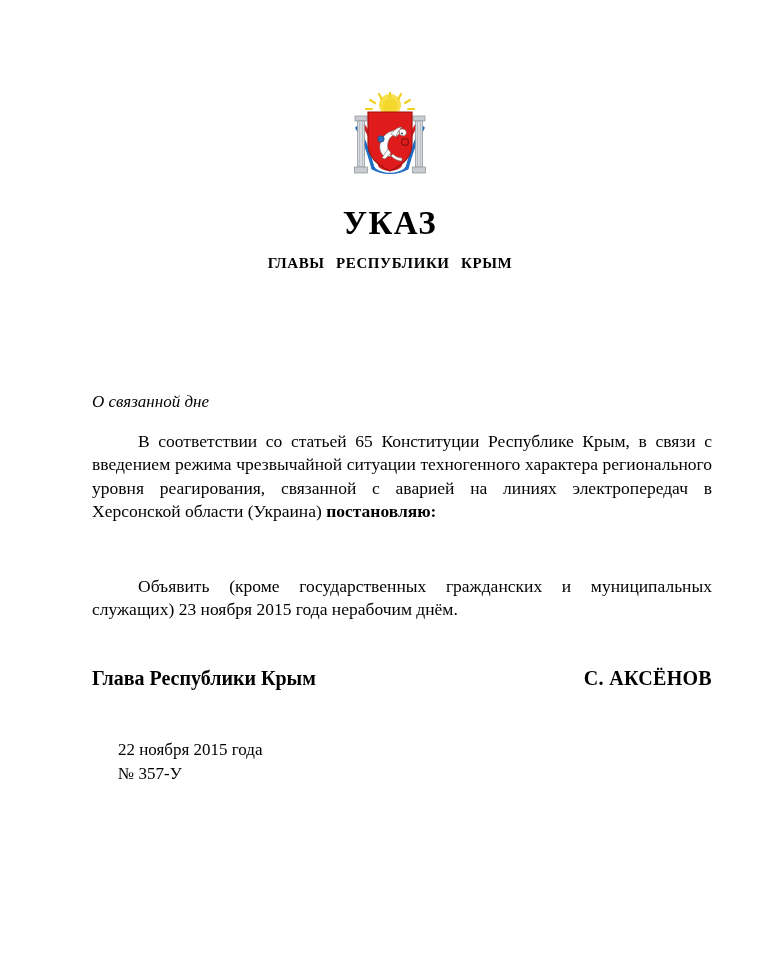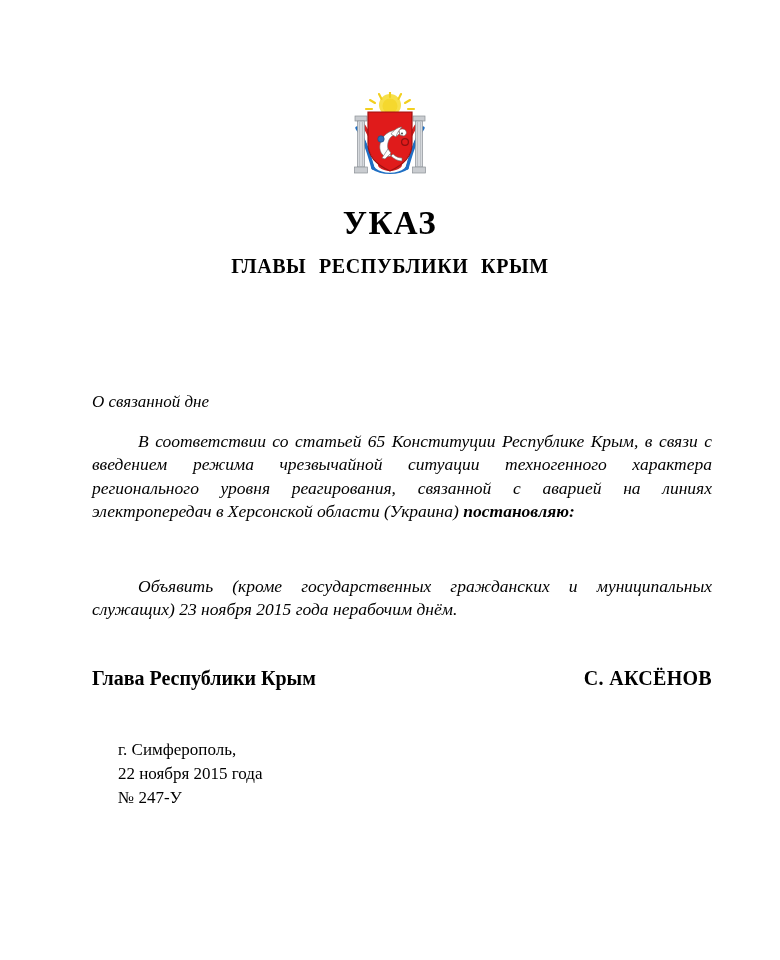--- a/index.html
+++ b/index.html
@@ -49,21 +49,21 @@
     font-weight: bold;
     letter-spacing: 1.5px;
     line-height: 1.1;
   }
   .title-sub {
     position: absolute;
     left: 0;
     top: 255px;
     width: 780px;
     text-align: center;
-    font-size: 20px;
+    font-size: 15px;
     font-weight: bold;
     letter-spacing: 0.6px;
     word-spacing: 7px;
     line-height: 1.15;
   }
 
   
   .subject {
     position: absolute;
     left: 92px;
@@ -72,21 +72,20 @@
     font-style: italic;
     line-height: 1.2;
   }
 
   
   .body-block {
     position: absolute;
     left: 92px;
     top: 430px;
     width: 620px;
-    font-style: italic;
   }
   .para {
     font-size: 17.5px;
     line-height: 1.33;
     text-align: justify;
     text-justify: inter-word;
     text-indent: 46px;
     margin: 0;
   }
   .para + .para {
@@ -205,18 +204,17 @@
 
     <p class="para">Объявить (кроме государственных гражданских и муниципальных служащих) 23 ноября 2015 года нерабочим днём.</p>
   </div>
 
   <div class="sign-row">
     <span class="sign-title">Глава Республики Крым</span>
     <span class="sign-name">С. АКСЁНОВ</span>
   </div>
 
   <div class="footer">
-    <div>г. Симферополь,</div>
     <div>22 ноября 2015 года</div>
-    <div>№ 247-У</div>
+    <div>№ 357-У</div>
   </div>
 
 </div>
 
 </body></html>

